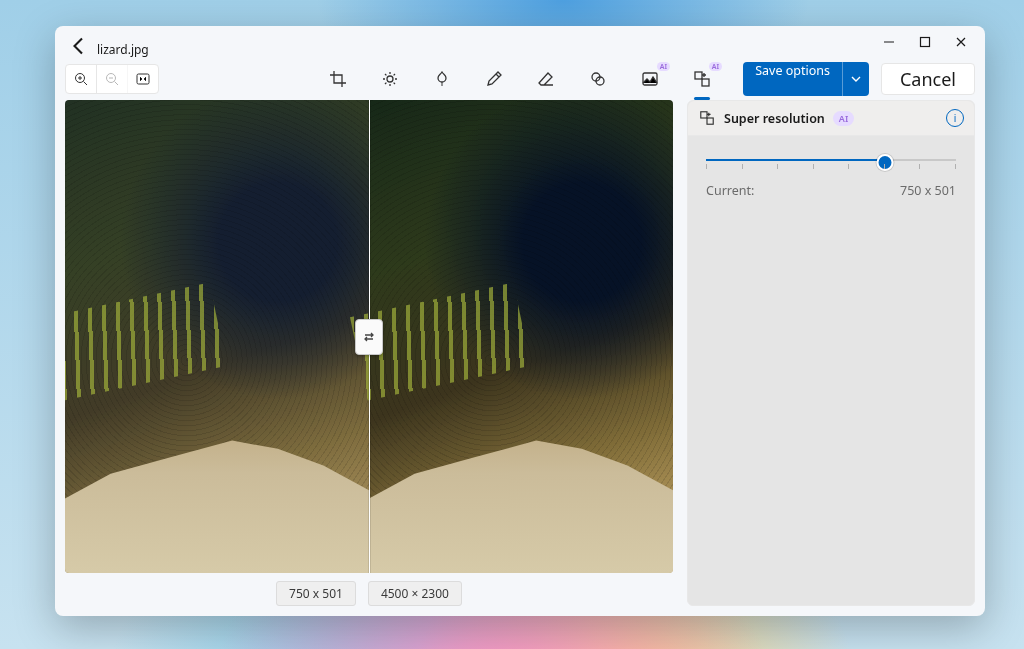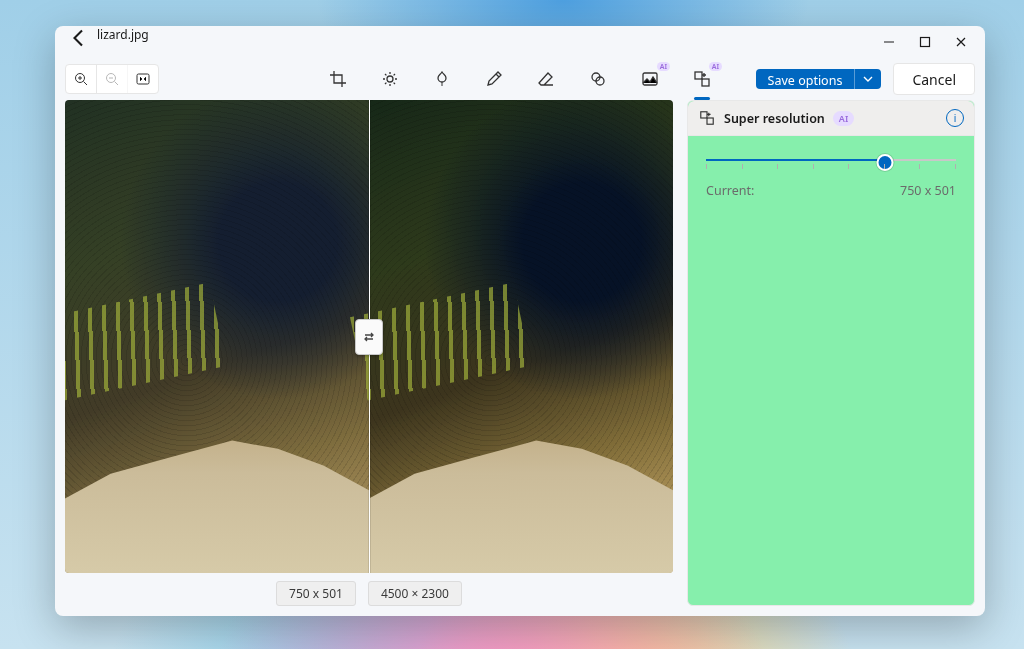--- a/index.html
+++ b/index.html
@@ -17,43 +17,43 @@
       radial-gradient(ellipse 50% 60% at 48% 108%, #ff89c4 0%, transparent 55%),
       radial-gradient(ellipse 40% 55% at 62% 108%, #ffd071 0%, transparent 55%),
       radial-gradient(ellipse 45% 60% at 35% 108%, #7dc8e6 0%, transparent 55%),
       linear-gradient(180deg,#a0cfe8,#c7e2f0);
   }
   .window{
     position:absolute;left:55px;top:26px;width:930px;height:590px;
     background:var(--win-bg);border-radius:8px;box-shadow:0 12px 40px rgba(0,0,0,.25);
     display:flex;flex-direction:column;overflow:hidden;
   }
-  .titlebar{display:flex;align-items:flex-start;height:32px;padding:0 6px 0 12px;font-size:12px;color:#1a1a1a;}
+  .titlebar{display:flex;align-items:flex-end;height:32px;padding:0 6px 0 12px;font-size:12px;color:#1a1a1a;}
   .titlebar .back-icon{width:24px;display:flex;justify-content:center;cursor:pointer;color:#1a1a1a}
   .titlebar .title{margin-left:6px}
   .titlebar .spacer{flex:1}
   .win-btn{width:36px;height:32px;display:flex;align-items:center;justify-content:center;cursor:pointer}
   .toolbar{display:flex;align-items:center;height:42px;padding:0 10px;gap:4px}
   .tb-group{display:flex;align-items:center;border:1px solid var(--panel-border);border-radius:4px;background:#fff;margin-right:6px}
   .tb-group .ico-btn{border:none;border-right:1px solid var(--panel-border);height:28px}
   .tb-group .ico-btn:last-child{border-right:none}
   .ico-btn{width:30px;height:32px;display:flex;align-items:center;justify-content:center;cursor:pointer;position:relative;color:#333}
   .ico-btn.disabled{opacity:.35;cursor:default}
   .ico-btn svg{width:16px;height:16px}
   .reset-btn{padding:0 10px;font-size:12px;height:28px;display:flex;align-items:center;cursor:pointer}
   .tools-center{position:absolute;left:50%;transform:translateX(-50%);display:flex;align-items:center;gap:24px}
   .tool{width:28px;height:32px;display:flex;align-items:center;justify-content:center;cursor:pointer;position:relative;border-radius:4px;color:#333}
   .tool svg{width:18px;height:18px}
   .tool.active::after{content:"";position:absolute;bottom:-5px;left:6px;right:6px;height:3px;border-radius:2px;background:var(--accent)}
   .ai-dot{position:absolute;top:-1px;right:-6px;background:var(--ai-badge-bg);color:var(--ai-badge);font-size:7px;font-weight:600;border-radius:6px;padding:0 3px;line-height:9px}
   .toolbar .spacer{flex:1}
-  .primary-btn{background:var(--accent);color:#fff;border-radius:4px;height:20px;display:flex;align-items:flex-end;cursor:pointer;font-size:12.5px}
+  .primary-btn{background:var(--accent);color:#fff;border-radius:4px;height:34px;display:flex;align-items:flex-start;cursor:pointer;font-size:12.5px}
   .primary-btn .lbl{padding:0 12px}
   .primary-btn .chev{border-left:1px solid rgba(255,255,255,.35);padding:0 8px;height:100%;display:flex;align-items:center}
-  .secondary-btn{background:#fff;border:1px solid var(--panel-border);border-radius:4px;height:30px;padding:0 18px;display:flex;align-items:center;cursor:pointer;font-size:14px;margin-left:8px}
+  .secondary-btn{background:#fff;border:1px solid var(--panel-border);border-radius:4px;height:30px;padding:0 18px;display:flex;align-items:center;cursor:pointer;font-size:18px;margin-left:8px}
   .workarea{flex:1;display:flex;gap:14px;padding:0 10px 10px 10px;min-height:0}
   .canvas-area{flex:1;display:flex;flex-direction:column;min-width:0}
   .photo-frame{flex:1;position:relative;border-radius:4px;overflow:hidden}
   .photo-left,.photo-right{position:absolute;top:0;bottom:0}
   .photo-left{left:0;width:50%}
   .photo-right{left:50%;right:0}
   .lizard-bg{position:absolute;inset:0;background:
      radial-gradient(circle at 70% 30%, #0b1628 0%, #0b1628 15%, transparent 40%),
      linear-gradient(160deg,#1a2a1c 0%,#2f3a1e 30%,#3c3520 55%,#7c6a3a 75%,#a28a55 88%,#b59c6a 100%);
   }
@@ -70,21 +70,21 @@
     background:linear-gradient(180deg,#bda77d 0%,#cbbc9a 40%,#d6caa8 100%);
     clip-path:polygon(0 55%,15% 40%,35% 30%,55% 20%,70% 25%,85% 35%,100% 50%,100% 100%,0 100%);
     filter:blur(.4px)}
   .compare-divider{position:absolute;top:0;bottom:0;left:50%;width:1px;background:#fff;box-shadow:0 0 0 .5px rgba(0,0,0,.2)}
   .compare-handle{position:absolute;top:50%;left:50%;transform:translate(-50%,-50%);
     width:26px;height:34px;border-radius:4px;background:#fafafa;border:1px solid #c8c8c8;
     box-shadow:0 1px 3px rgba(0,0,0,.3);display:flex;align-items:center;justify-content:center;cursor:ew-resize}
   .dim-labels{display:flex;justify-content:center;gap:12px;padding:8px 0 0 0;font-size:12px;color:#3a3a3a}
   .dim-chip{background:#efefef;border:1px solid #dcdcdc;border-radius:3px;padding:3px 12px}
 
-  .side-panel{width:286px;background:#86efac;border:1px solid #e8e8e8;border-radius:6px;display:flex;flex-direction:column}
+  .side-panel{width:286px;background:#e5e5e5;border:1px solid #e8e8e8;border-radius:6px;display:flex;flex-direction:column}
   .panel-header{display:flex;align-items:center;gap:8px;padding:8px 10px;border-bottom:1px solid #e8e8e8;background:#efeeed;border-radius:6px 6px 0 0}
   .panel-header .ph-icon{width:18px;height:18px;display:flex;align-items:center;justify-content:center;color:#333}
   .panel-header .ph-icon svg{width:16px;height:16px}
   .panel-header .ph-title{font-weight:600;font-size:12.5px}
   .ai-pill{font-size:9px;font-weight:600;background:var(--ai-badge-bg);color:var(--ai-badge);padding:1px 6px;border-radius:8px}
   .panel-header .info{margin-left:auto;width:16px;height:16px;border-radius:50%;border:1.4px solid var(--accent);color:var(--accent);display:flex;align-items:center;justify-content:center;font-size:10px;cursor:pointer}
   .panel-body{padding:16px 18px 14px}
   .slider-row-top{display:flex;justify-content:space-between;font-size:12.5px;margin-bottom:8px}
   .sl-track{position:relative;height:16px;margin-bottom:14px}
   .sl-rail{position:absolute;left:0;right:0;top:7px;height:2px;background:#c8c8c8}

